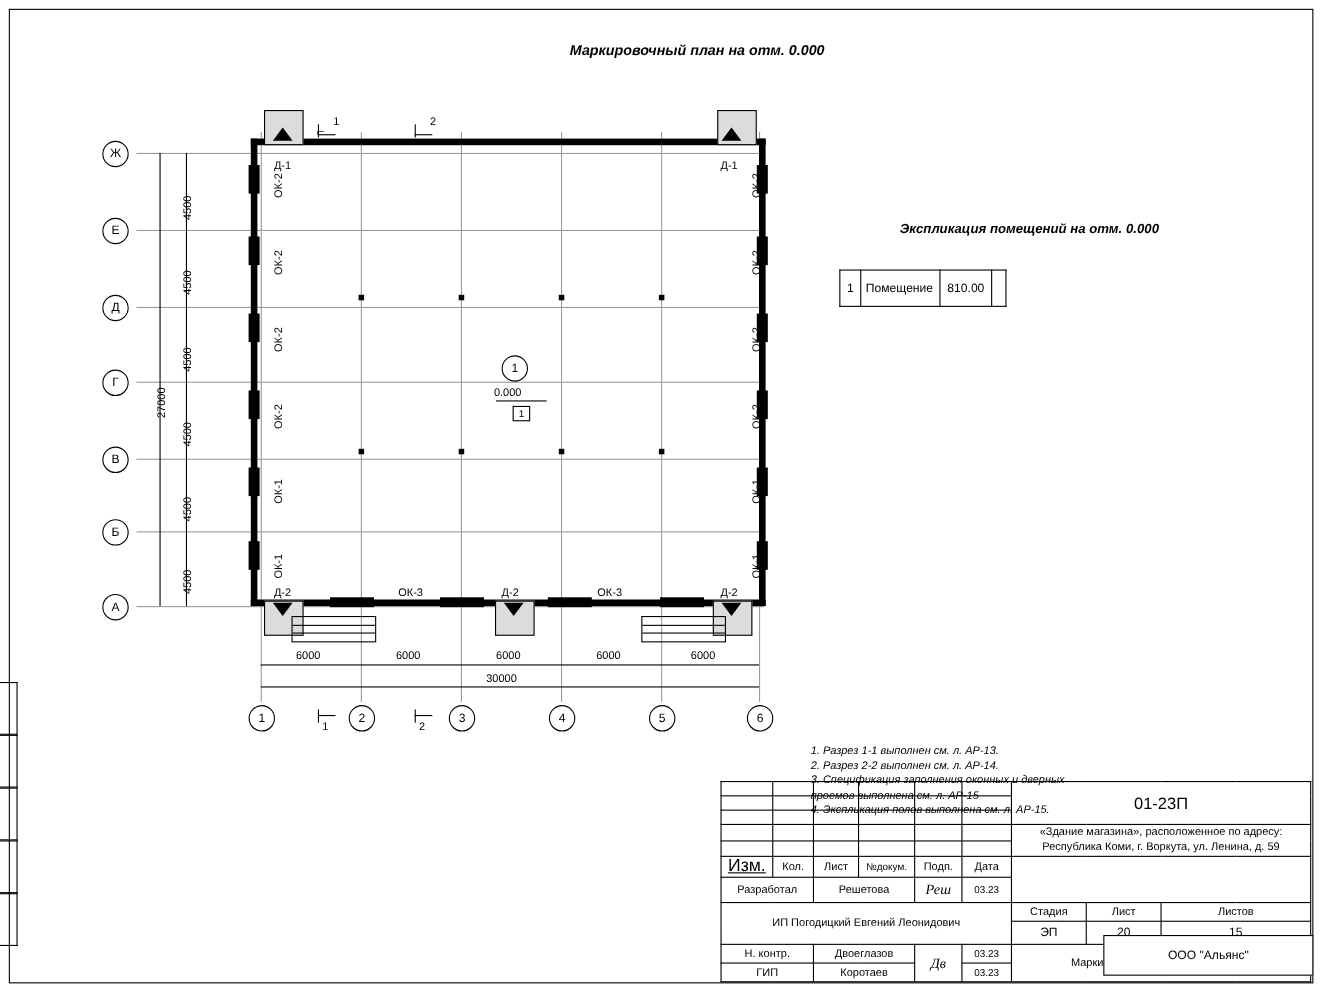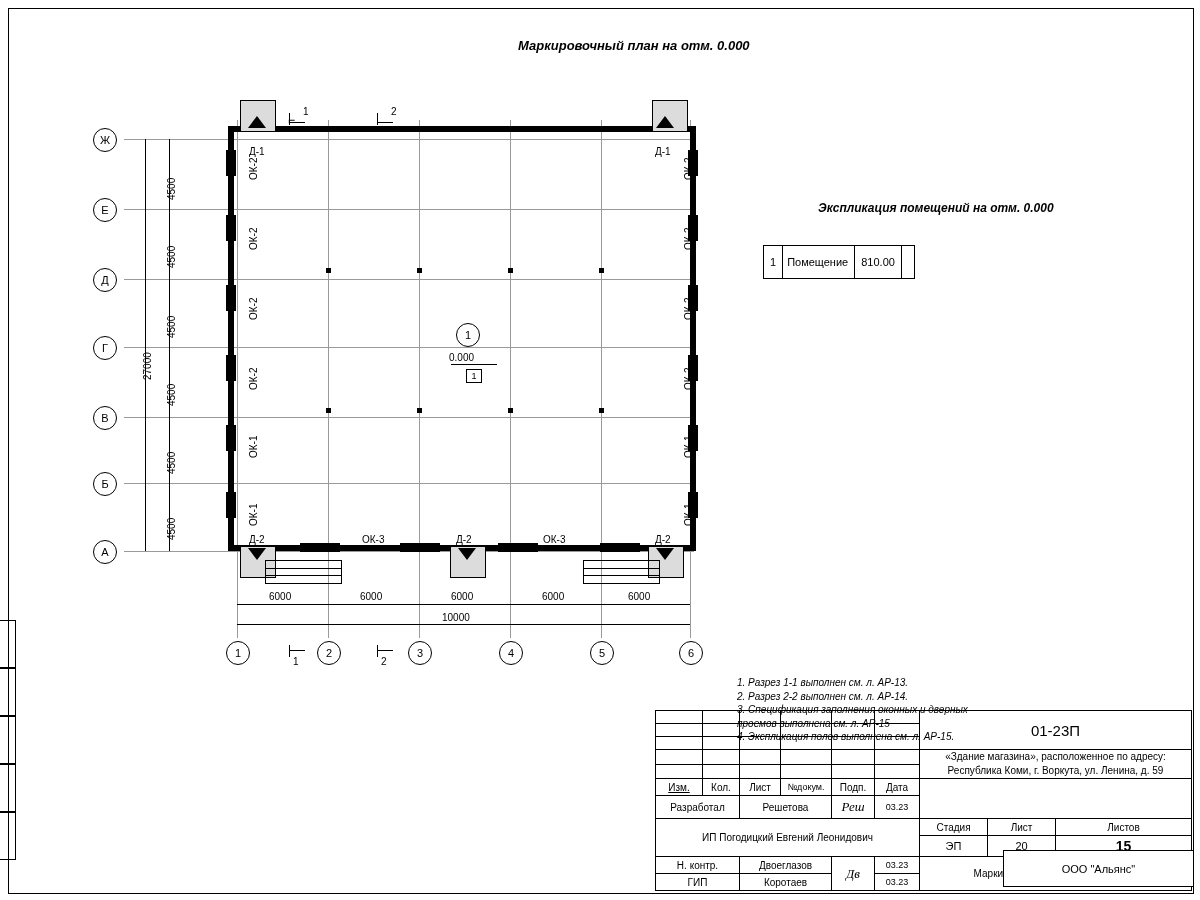--- a/index.html
+++ b/index.html
@@ -180,21 +180,21 @@
   <div class="vtext" style="left:166px; top:540px;">4500</div>
   <div class="vtext" style="left:142px; top:380px;">27000</div>
 
   <div class="dimline" style="left:237px; top:604px; width:453px; height:1px;"></div>
   <div class="dimline" style="left:237px; top:624px; width:453px; height:1px;"></div>
   <div class="dimtext" style="left:269px; top:591px;">6000</div>
   <div class="dimtext" style="left:360px; top:591px;">6000</div>
   <div class="dimtext" style="left:451px; top:591px;">6000</div>
   <div class="dimtext" style="left:542px; top:591px;">6000</div>
   <div class="dimtext" style="left:628px; top:591px;">6000</div>
-  <div class="dimtext" style="left:442px; top:612px;">10000</div>
+  <div class="dimtext" style="left:442px; top:612px;">30000</div>
 
   <div class="sect-mark" style="left:288px; top:113px;">
     <span style="font-size:12px;">⌐</span>
   </div>
   <div class="abs" style="left:289px; top:122px; width:16px; height:1px; background:#000;"></div>
   <div class="abs" style="left:289px; top:113px; width:1px; height:12px; background:#000;"></div>
   <div class="lbl" style="left:303px; top:106px;">1</div>
 
   <div class="abs" style="left:377px; top:122px; width:16px; height:1px; background:#000;"></div>
   <div class="abs" style="left:377px; top:113px; width:1px; height:12px; background:#000;"></div>
@@ -284,21 +284,21 @@
     <tr>
       <td style="height:12px;"></td>
       <td></td>
       <td></td>
       <td></td>
       <td></td>
       <td></td>
     </tr>
 
     <tr>
-      <td style="height:16px; font-size:10px;text-decoration:underline;">Изм.</td>
+      <td style="height:16px; font-size:16px;text-decoration:underline;">Изм.</td>
       <td style="font-size:10px;">Кол.</td>
       <td style="font-size:10px;">Лист</td>
       <td style="font-size:9px;">№докум.</td>
       <td style="font-size:10px;">Подп.</td>
       <td style="font-size:10px;">Дата</td>
       <td rowspan="2" colspan="4" style="border-top:none;"></td>
     </tr>
 
     <tr>
       <td colspan="2" style="height:22px; font-size:10px;">Разработал</td>
@@ -309,21 +309,21 @@
 
     <tr>
       <td colspan="6" rowspan="2" style="font-size:10px;">ИП Погодицкий Евгений Леонидович</td>
       <td style="width:44px; height:16px; font-size:10px;">Стадия</td>
       <td style="width:34px; font-size:10px;">Лист</td>
       <td colspan="2" style="font-size:10px;">Листов</td>
     </tr>
     <tr>
       <td style="height:20px; font-size:11px;">ЭП</td>
       <td style="font-size:11px;">20</td>
-      <td colspan="2" style="font-size:14px;font-weight:bold;">15</td>
+      <td colspan="2" style="font-size:11px;">15</td>
     </tr>
 
     <tr>
       <td colspan="2" style="height:16px; font-size:10px;">Н. контр.</td>
       <td colspan="2" style="font-size:10px;">Двоеглазов</td>
       <td class="sig" rowspan="2">Дв</td>
       <td style="font-size:9px;">03.23</td>
       <td colspan="4" rowspan="2" style="font-size:10px;">Маркировочный план на отм. 0.000</td>
     </tr>
 

